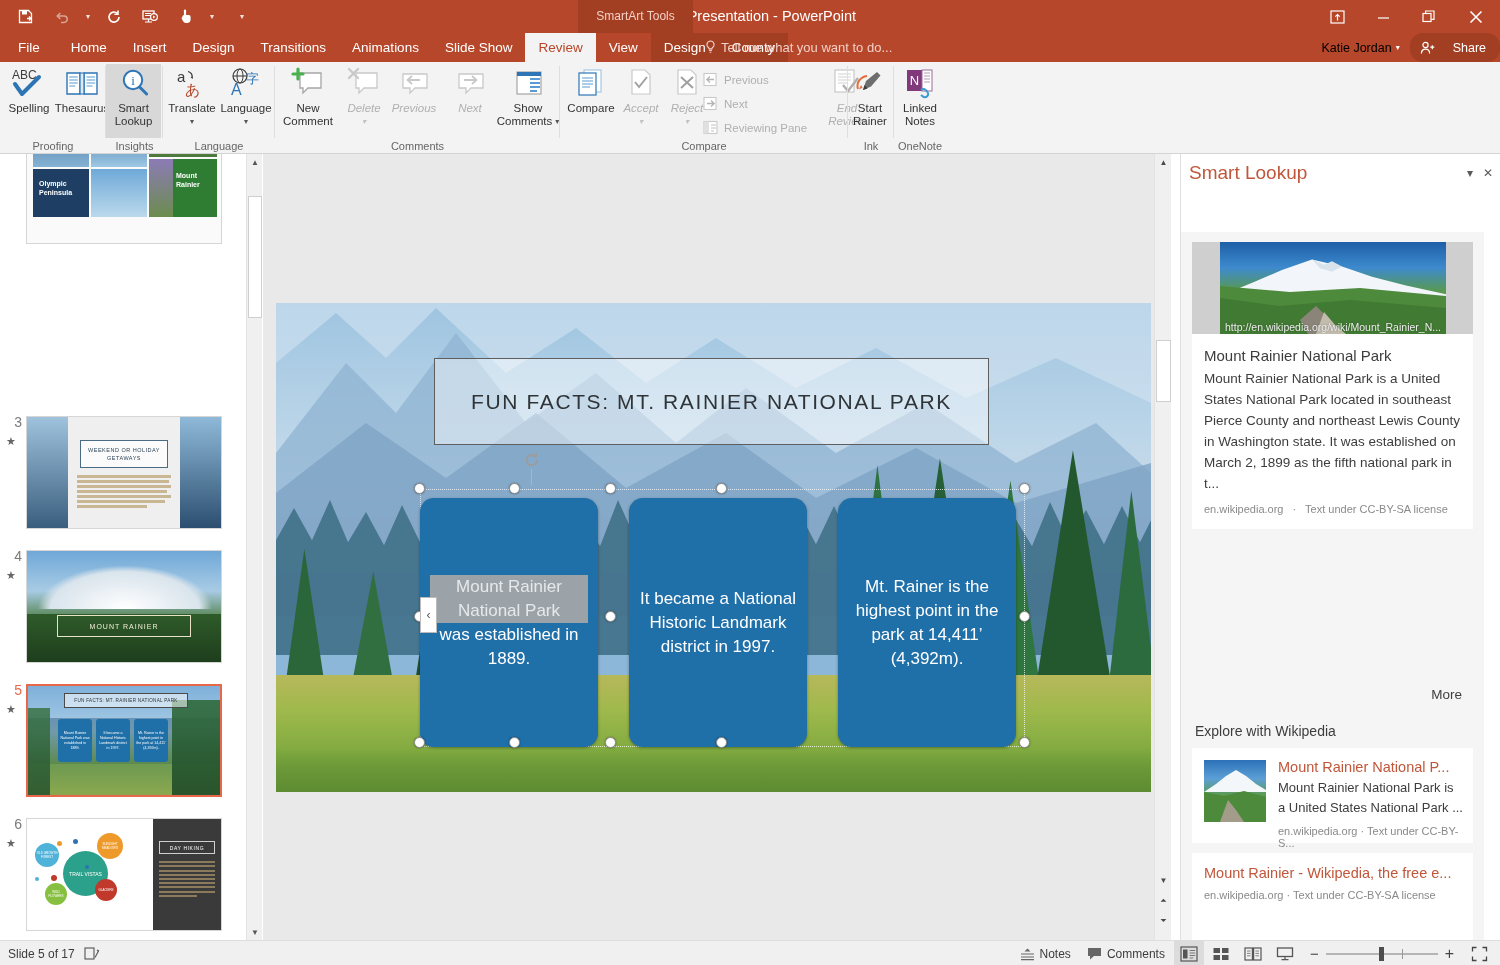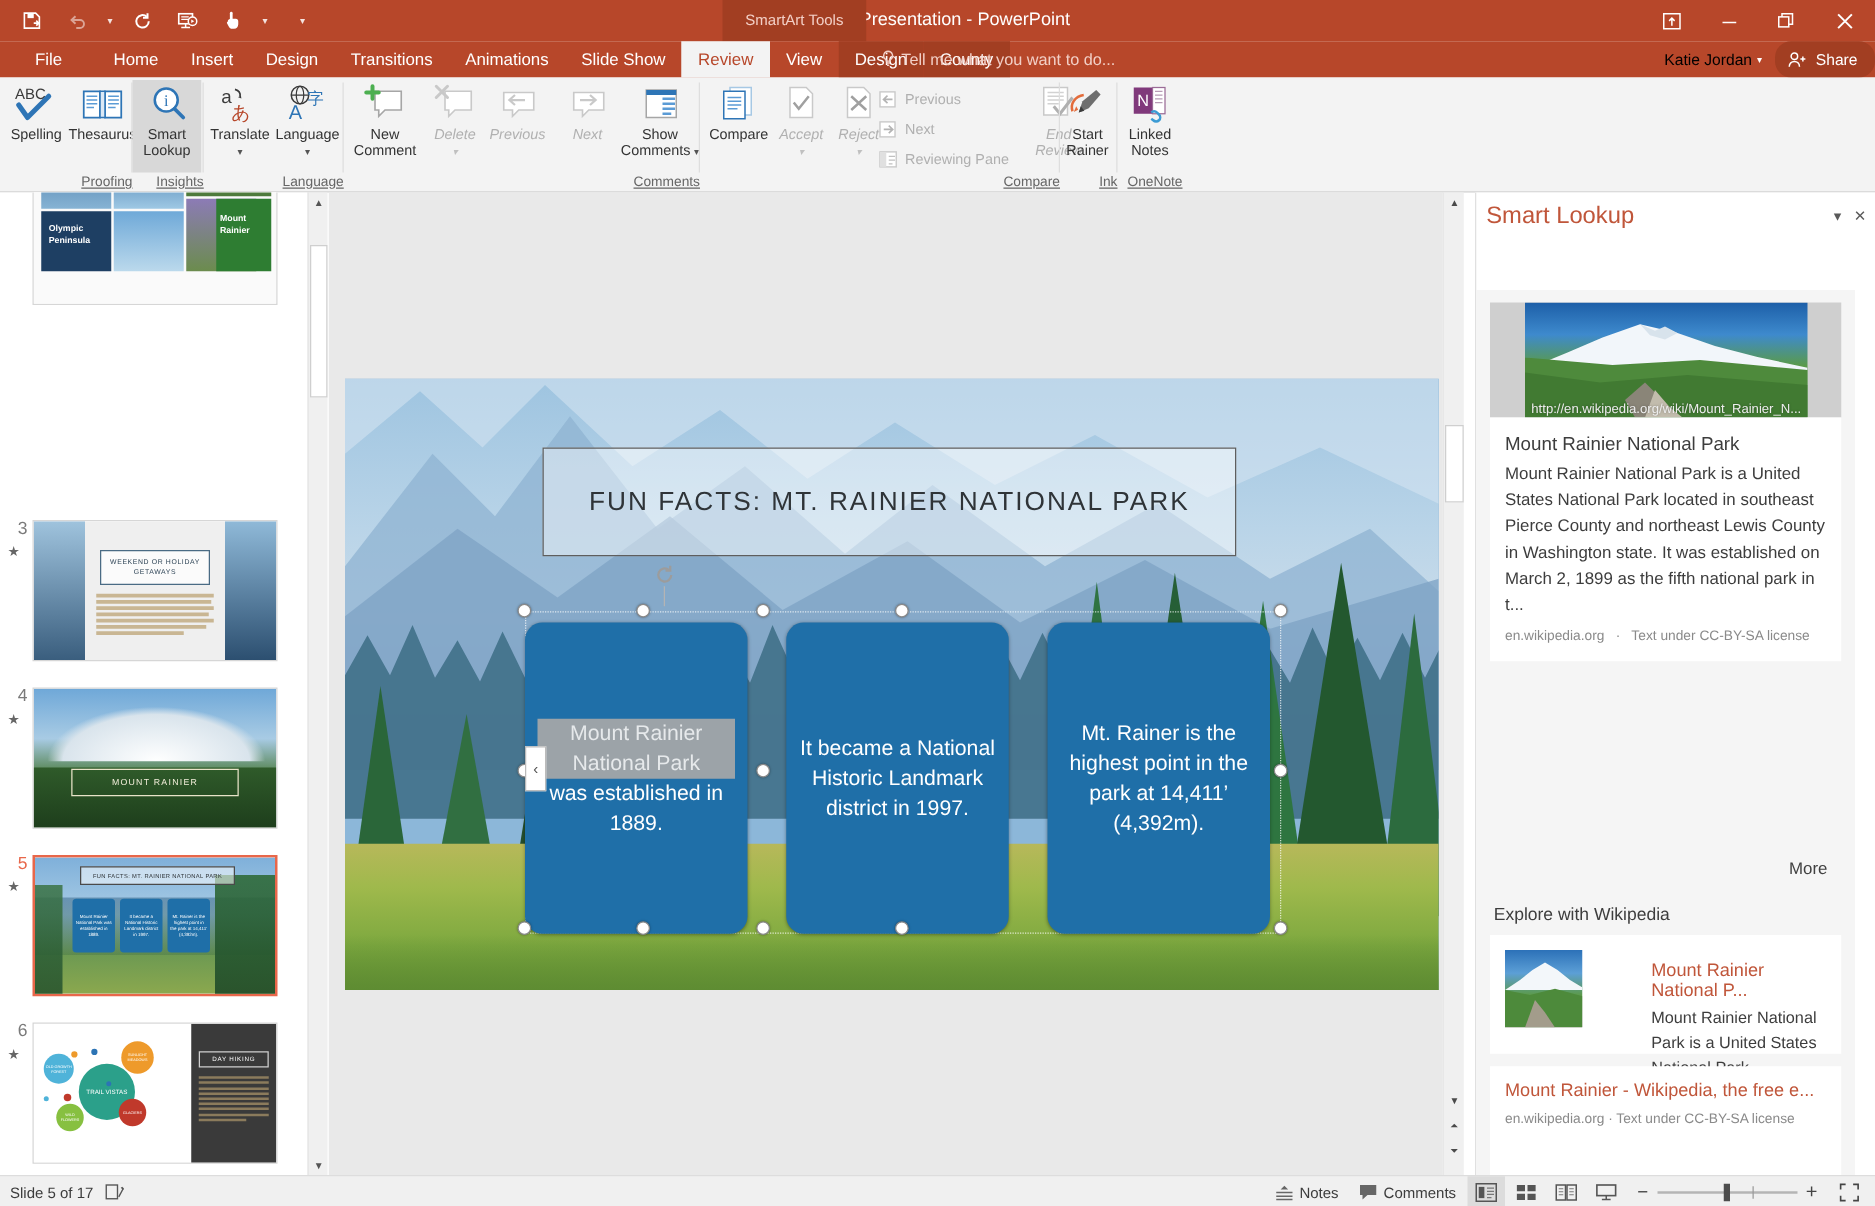--- a/index.html
+++ b/index.html
@@ -41,47 +41,47 @@
 
   
   .tabbar {
     position: absolute; top: 33px; left: 0; width: 1500px; height: 29px;
     background: #B7472A; color: #fff; font-size: 13.5px;
   }
   .tabs { position: absolute; left: 0; top: 0; display: flex; height: 29px; }
   .tab {
     padding: 0 13px; height: 29px; line-height: 29px; color: #fff; white-space: nowrap;
   }
-  .tab.filetab { padding: 0 28px; }
+  .tab.filetab { padding: 0 18px; }
   .tab.active { background: #F3F3F3; color: #B7472A; }
   .tab.ctx { background: #A23E22; }
   .tellme {
     position: absolute; left: 705px; top: 0; height: 29px; line-height: 29px;
     font-size: 13px; color: #F2CFC6; white-space: nowrap;
   }
   .tellme .bulb { display: inline-block; margin-right: 5px; font-size: 12px; }
   .userzone {
     position: absolute; right: 0; top: 0; height: 29px; display: flex; align-items: center; font-size: 12.5px;
   }
   .username { padding-right: 4px; color: #000000; }
   .user-caret { font-size: 8px; padding-right: 10px; }
   .sharebtn {
-    background: #A23E22; height: 29px; display: flex; align-items: center; gap: 7px;
+    background: #A23E22; height: 29px; display: flex; align-items: center; gap: 17px;
     padding: 0 14px 0 10px; color: #fff; font-size: 12.5px; border-radius: 13px;
   }
 
   
   .ribbon {
     position: absolute; top: 62px; left: 0; width: 1500px; height: 92px;
     background: #F3F3F3; border-bottom: 1px solid #D4D4D4;
   }
   .rgroup { position: absolute; top: 0; height: 92px; }
   .rgroup .glabel {
-    position: absolute; bottom: 2px; left: 0; width: 100%; text-align: right;
-    font-size: 11px; color: #666; text-decoration: underline;
+    position: absolute; bottom: 2px; left: 0; width: 100%; text-align: center;
+    font-size: 11px; color: #666;
   }
   .rgroup .gsep {
     position: absolute; right: 0; top: 4px; width: 1px; height: 72px; background: #DEDEDE;
   }
   .btn-big {
     position: absolute; top: 2px; width: 58px; height: 74px;
     display: flex; flex-direction: column; align-items: center; font-size: 11.5px;
     color: #333; text-align: center; line-height: 13px;
   }
   .btn-big .ico { height: 38px; display: flex; align-items: center; justify-content: center; }
@@ -827,21 +827,21 @@
         <div class="wiki-thumb">
           <div style="position:absolute;inset:0;background:linear-gradient(#2C71B8 0%,#5C9FD6 30%,#5C9A4C 58%,#7F7C6E 100%);"></div>
           <svg style="position:absolute;left:0;top:8px;width:100%;height:24px;" viewBox="0 0 62 24" preserveAspectRatio="none">
             <path d="M0 24 L12 16 L22 8 L32 2 L42 8 L52 16 L62 22 L62 24 Z" fill="#F3F7FA"></path>
           </svg>
           <svg style="position:absolute;left:0;bottom:0;width:100%;height:34px;" viewBox="0 0 62 34" preserveAspectRatio="none">
             <path d="M0 4 L20 8 L40 3 L62 9 L62 34 L0 34 Z" fill="#4D8A3B"></path>
             <path d="M24 12 L32 22 L40 34 L16 34 Z" fill="#A39C8B"></path>
           </svg>
         </div>
-        <div style="position:absolute;left:86px;top:21px;right:10px;margin-left:43px;">
+        <div style="position:absolute;left:86px;top:11px;right:10px;">
           <div class="wiki-title">Mount Rainier National P...</div>
           <div class="wiki-body" style="margin-top:3px;">Mount Rainier National Park is a United States National Park ...</div>
           <div class="wiki-src" style="margin-top:7px;">en.wikipedia.org · Text under CC-BY-S...</div>
         </div>
       </div>
 
       <div class="wiki-card" style="top:621px; height:95px; padding:12px 12px;">
         <div class="wiki-title">Mount Rainier - Wikipedia, the free e...</div>
         <div class="wiki-src" style="margin-top:8px;">en.wikipedia.org · Text under CC-BY-SA license</div>
       </div>

